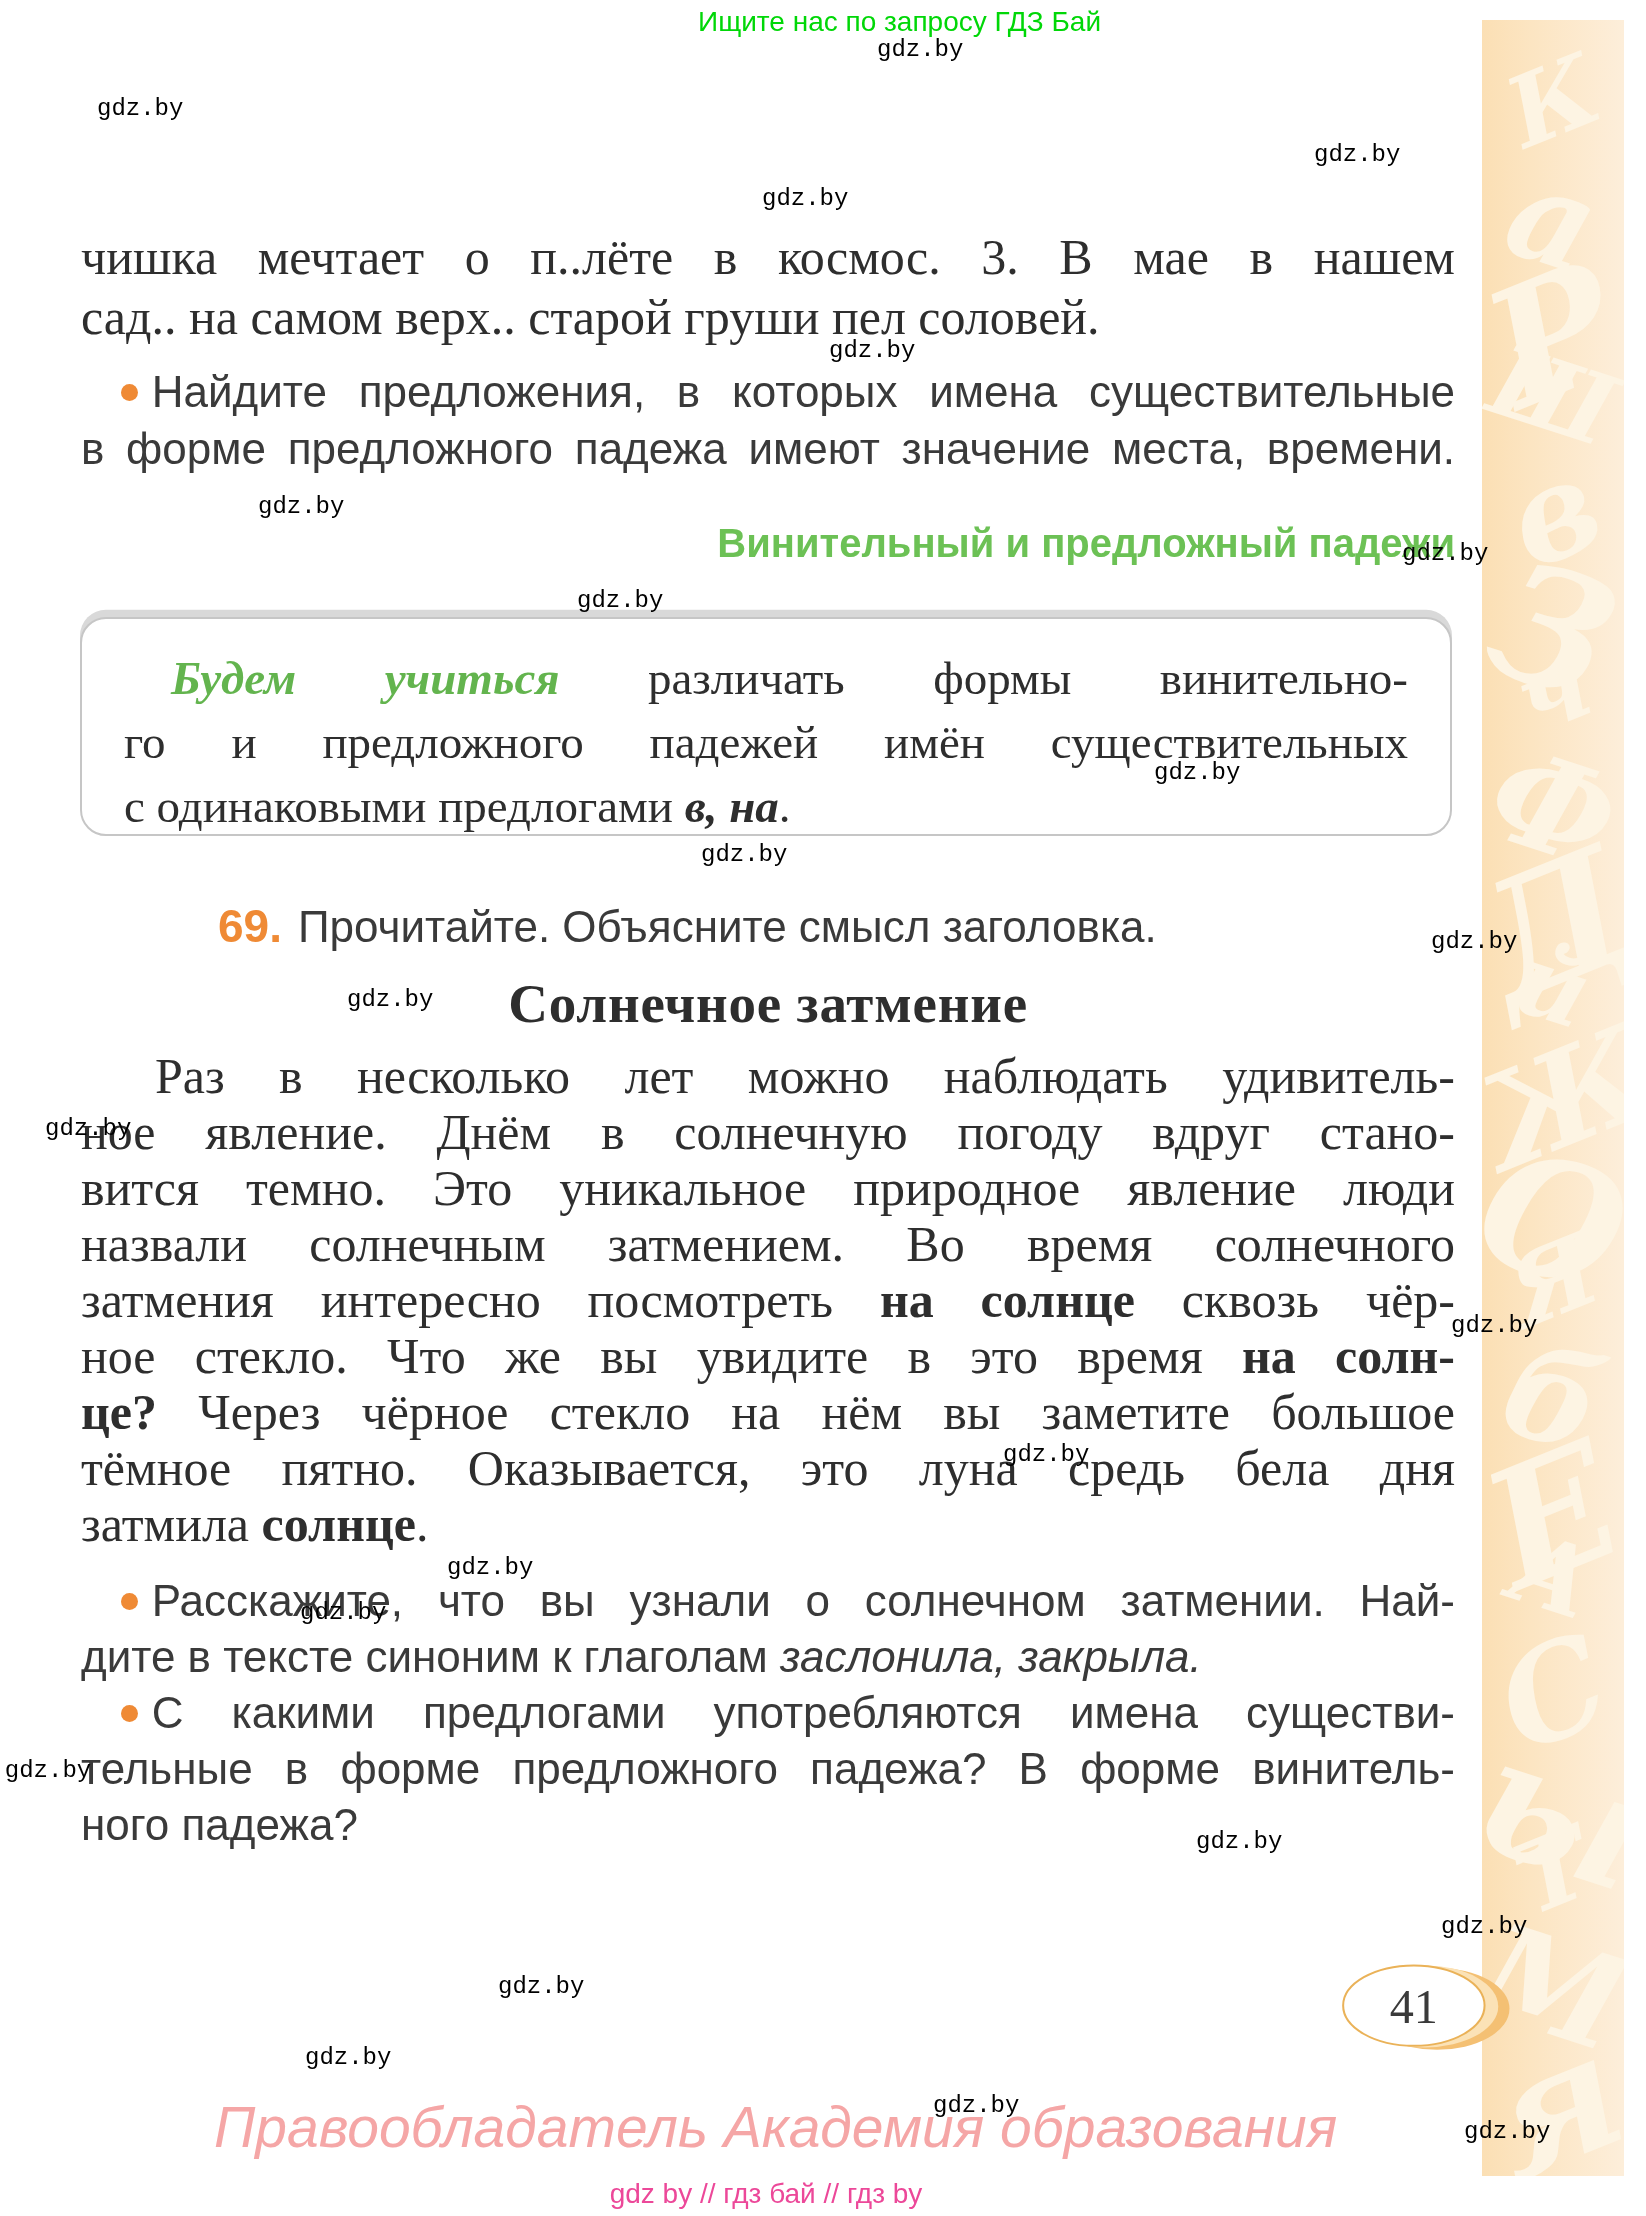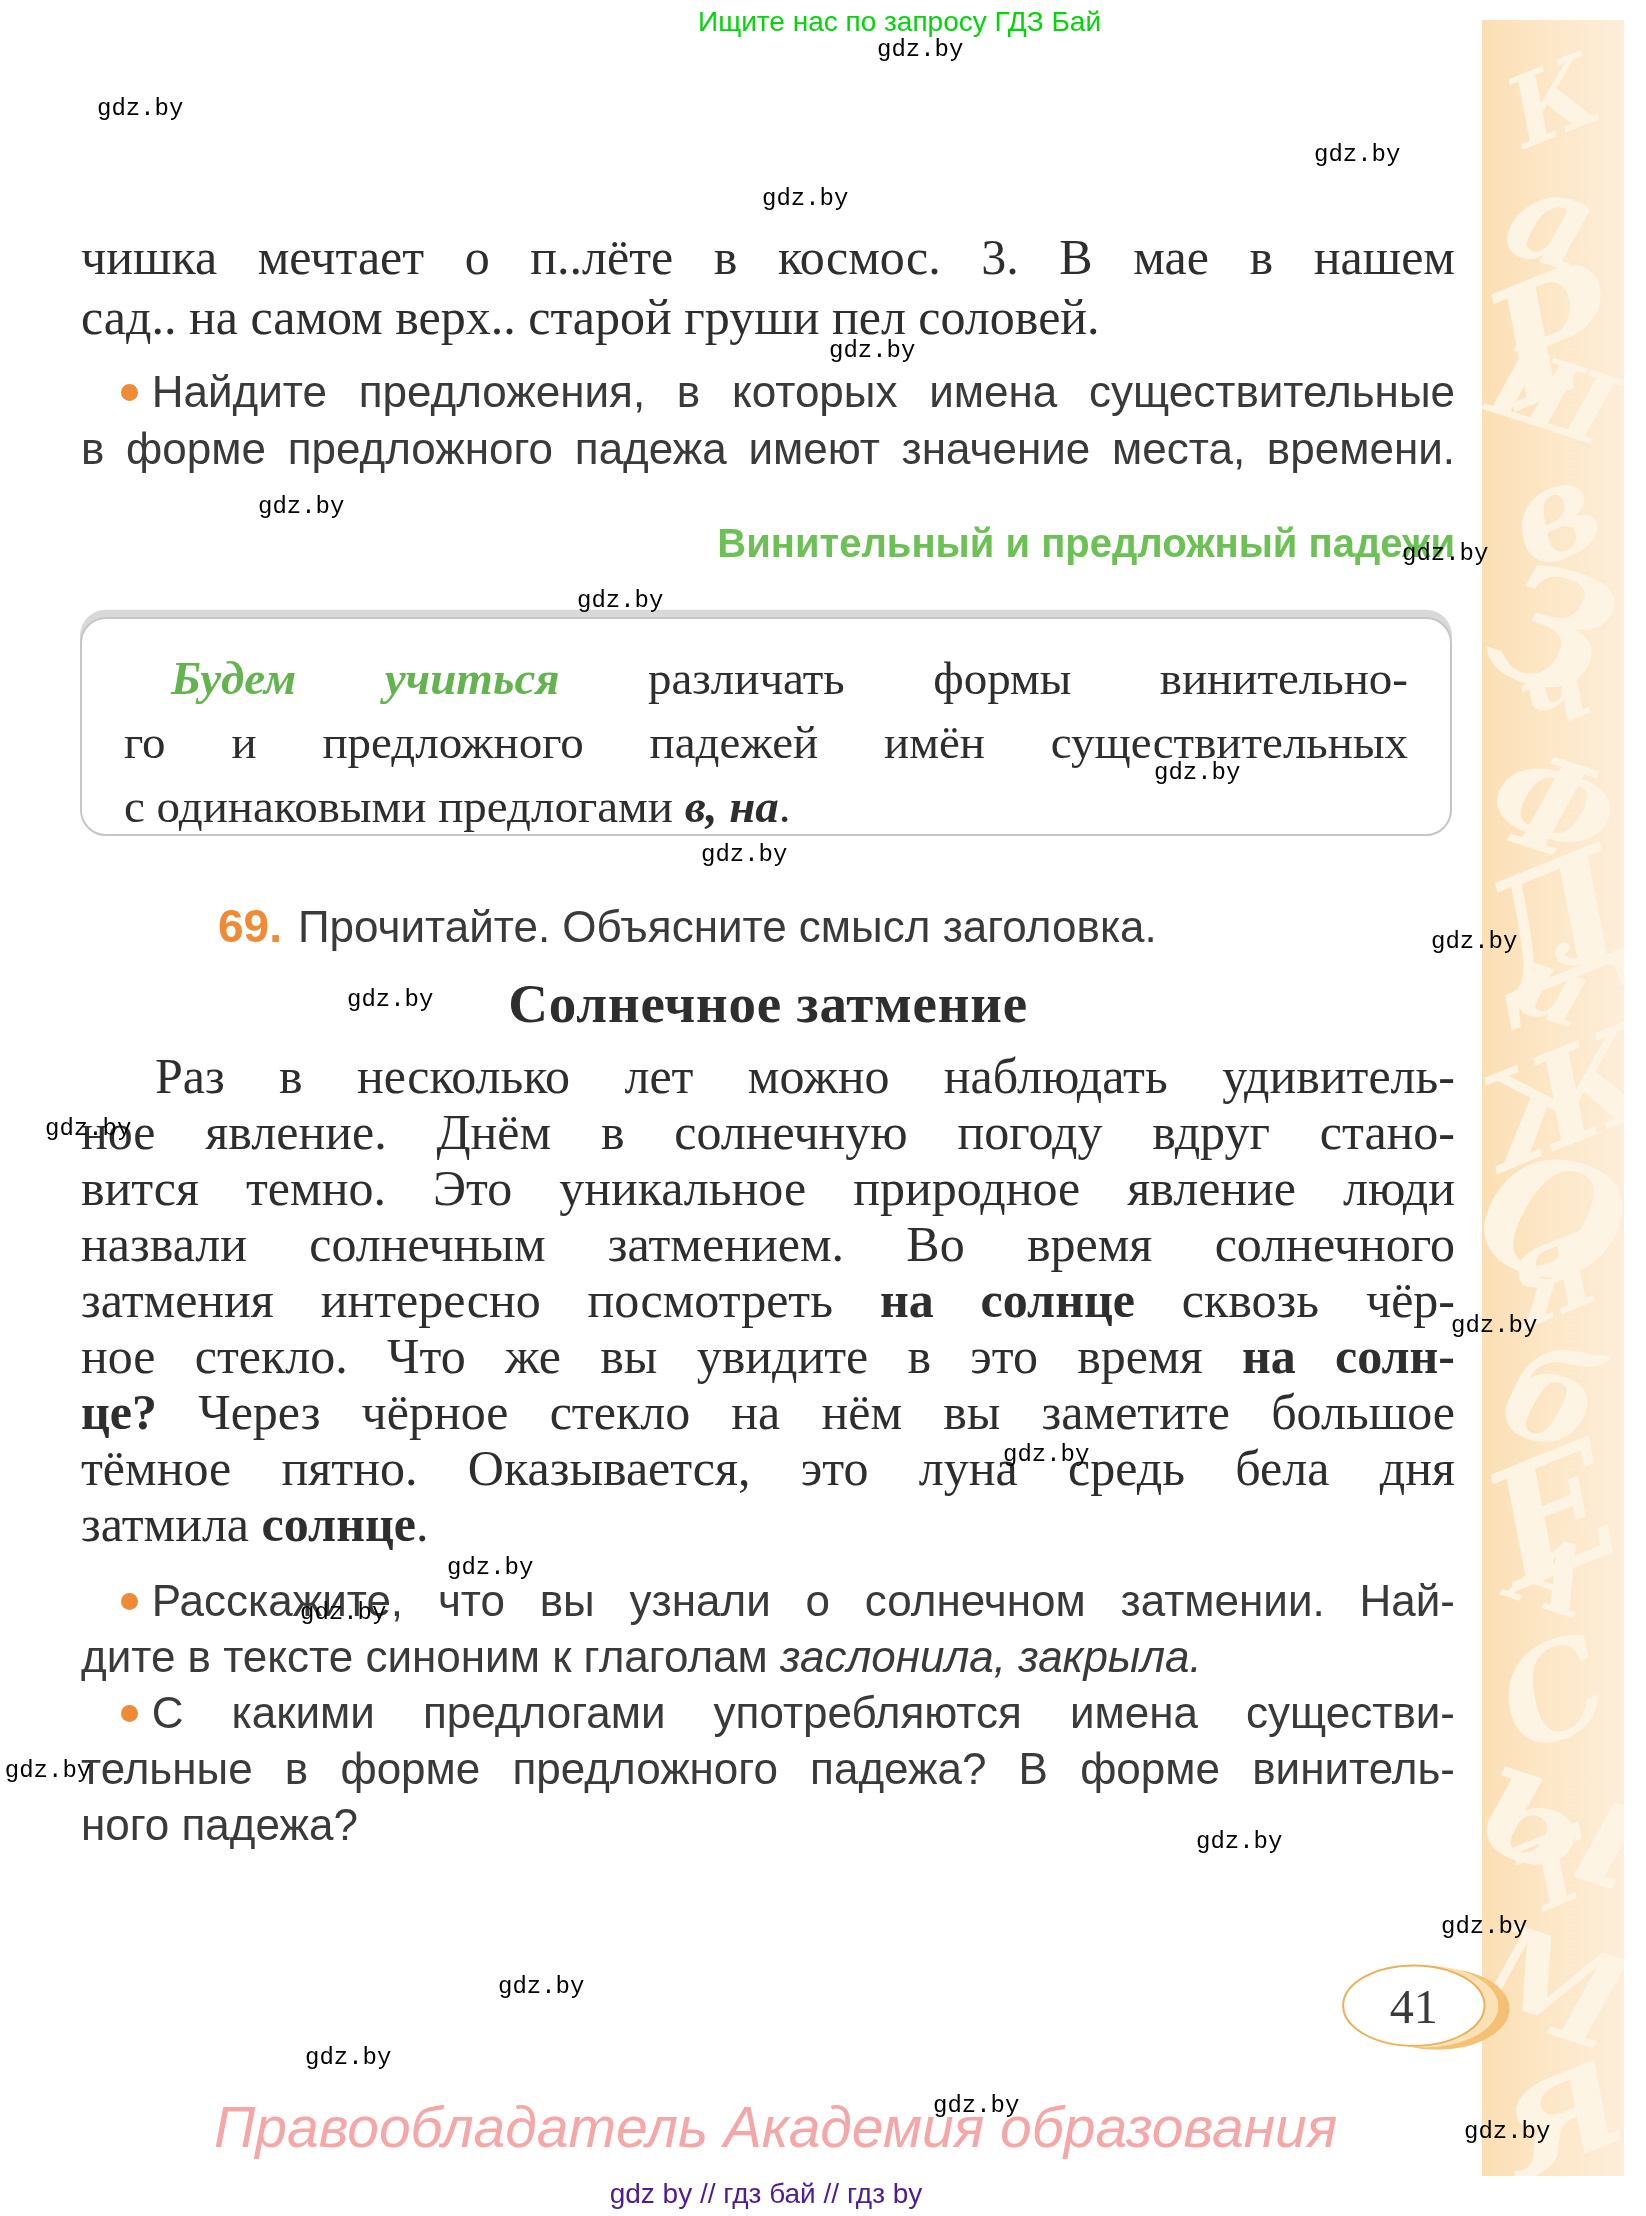--- a/index.html
+++ b/index.html
@@ -102,21 +102,21 @@
   .badge{top:1963px;left:1339px;width:173px;height:90px;z-index:3;}
 
   
   .footer-copy{
     top:2094px;left:214px;z-index:2;white-space:nowrap;
     font-family:"Liberation Sans",sans-serif;font-style:italic;
     font-size:57px;color:#f5a6a6;
   }
   .footer-links{
     top:2178px;left:766px;transform:translateX(-50%);z-index:2;white-space:nowrap;
-    font-family:"Liberation Sans",sans-serif;font-size:28px;color:#4c1d95;
+    font-family:"Liberation Sans",sans-serif;font-size:28px;color:#ec4899;
   }
 </style>
 </head>
 <body>
 
 <div class="abs strip">
     <span class="strip-letter" style="top: 24px; font-size: 97px; transform: rotate(-22deg);">К</span>
     <span class="strip-letter" style="top: 123px; font-size: 129px; transform: rotate(18deg);">а</span>
     <span class="strip-letter" style="top: 221px; font-size: 161px; transform: rotate(-22deg);">Р</span>
     <span class="strip-letter" style="top: 319px; font-size: 97px; transform: rotate(18deg);">Ш</span>

